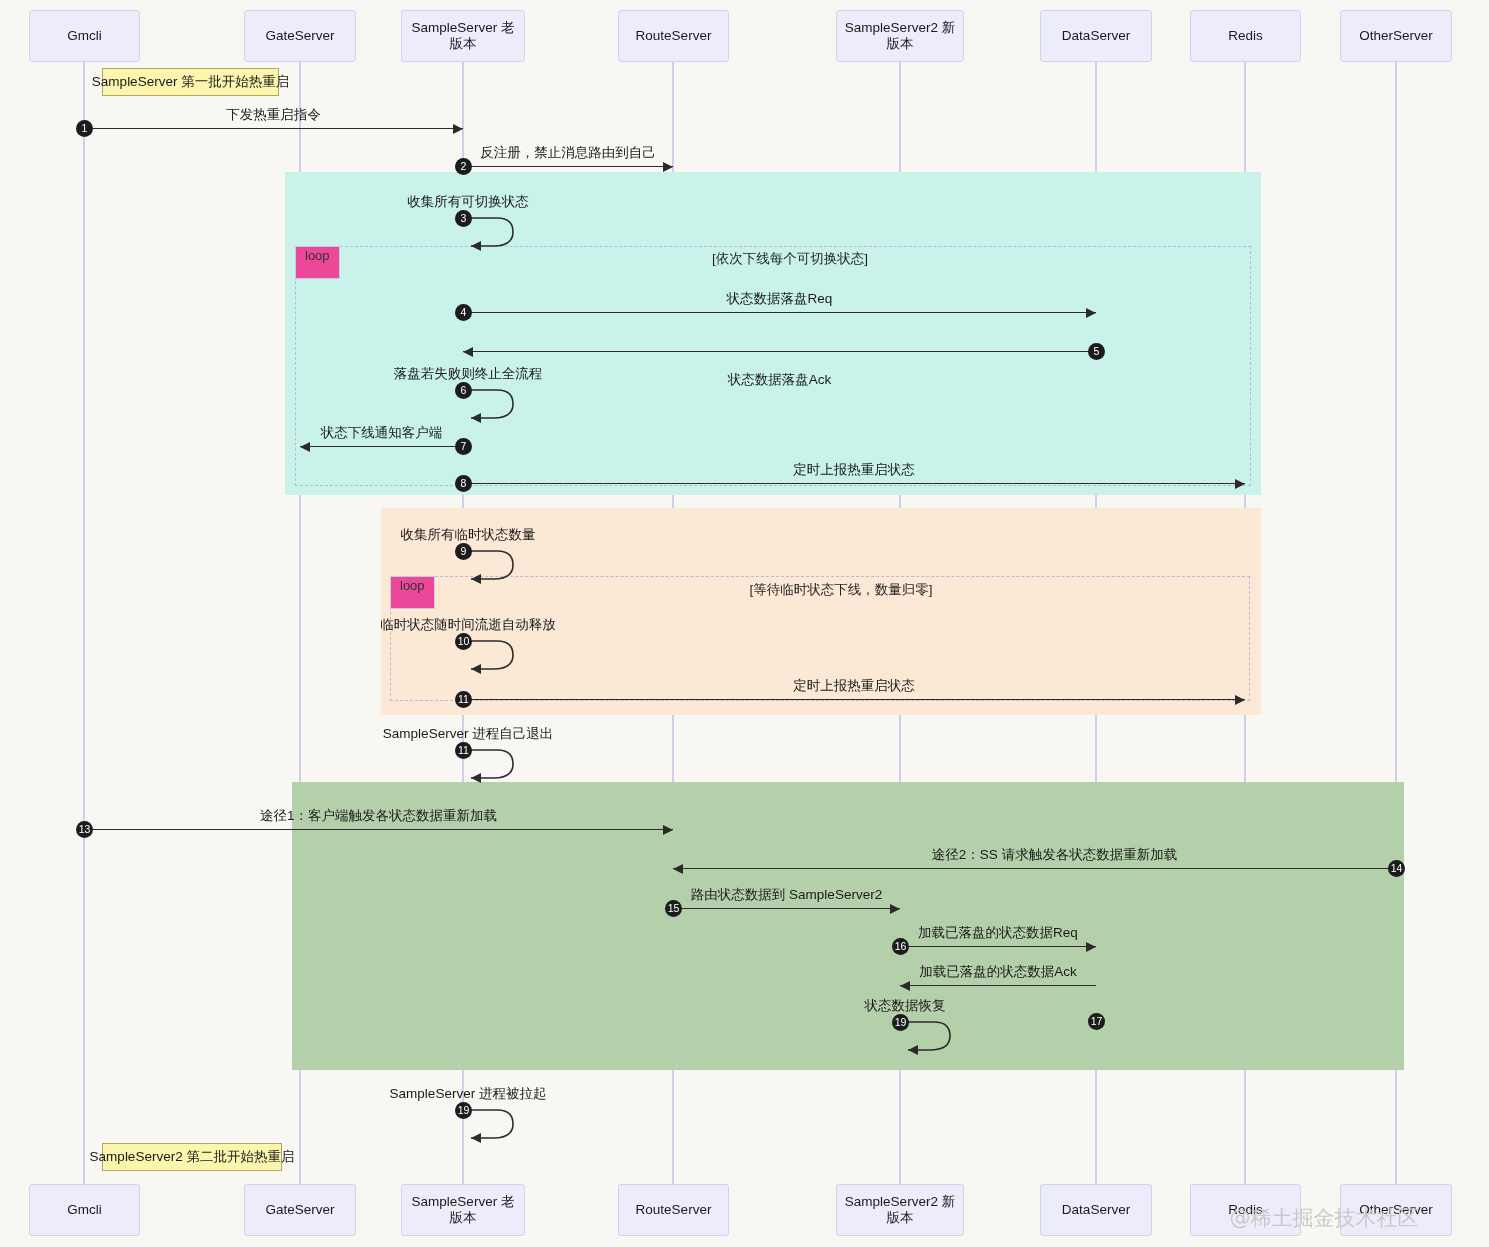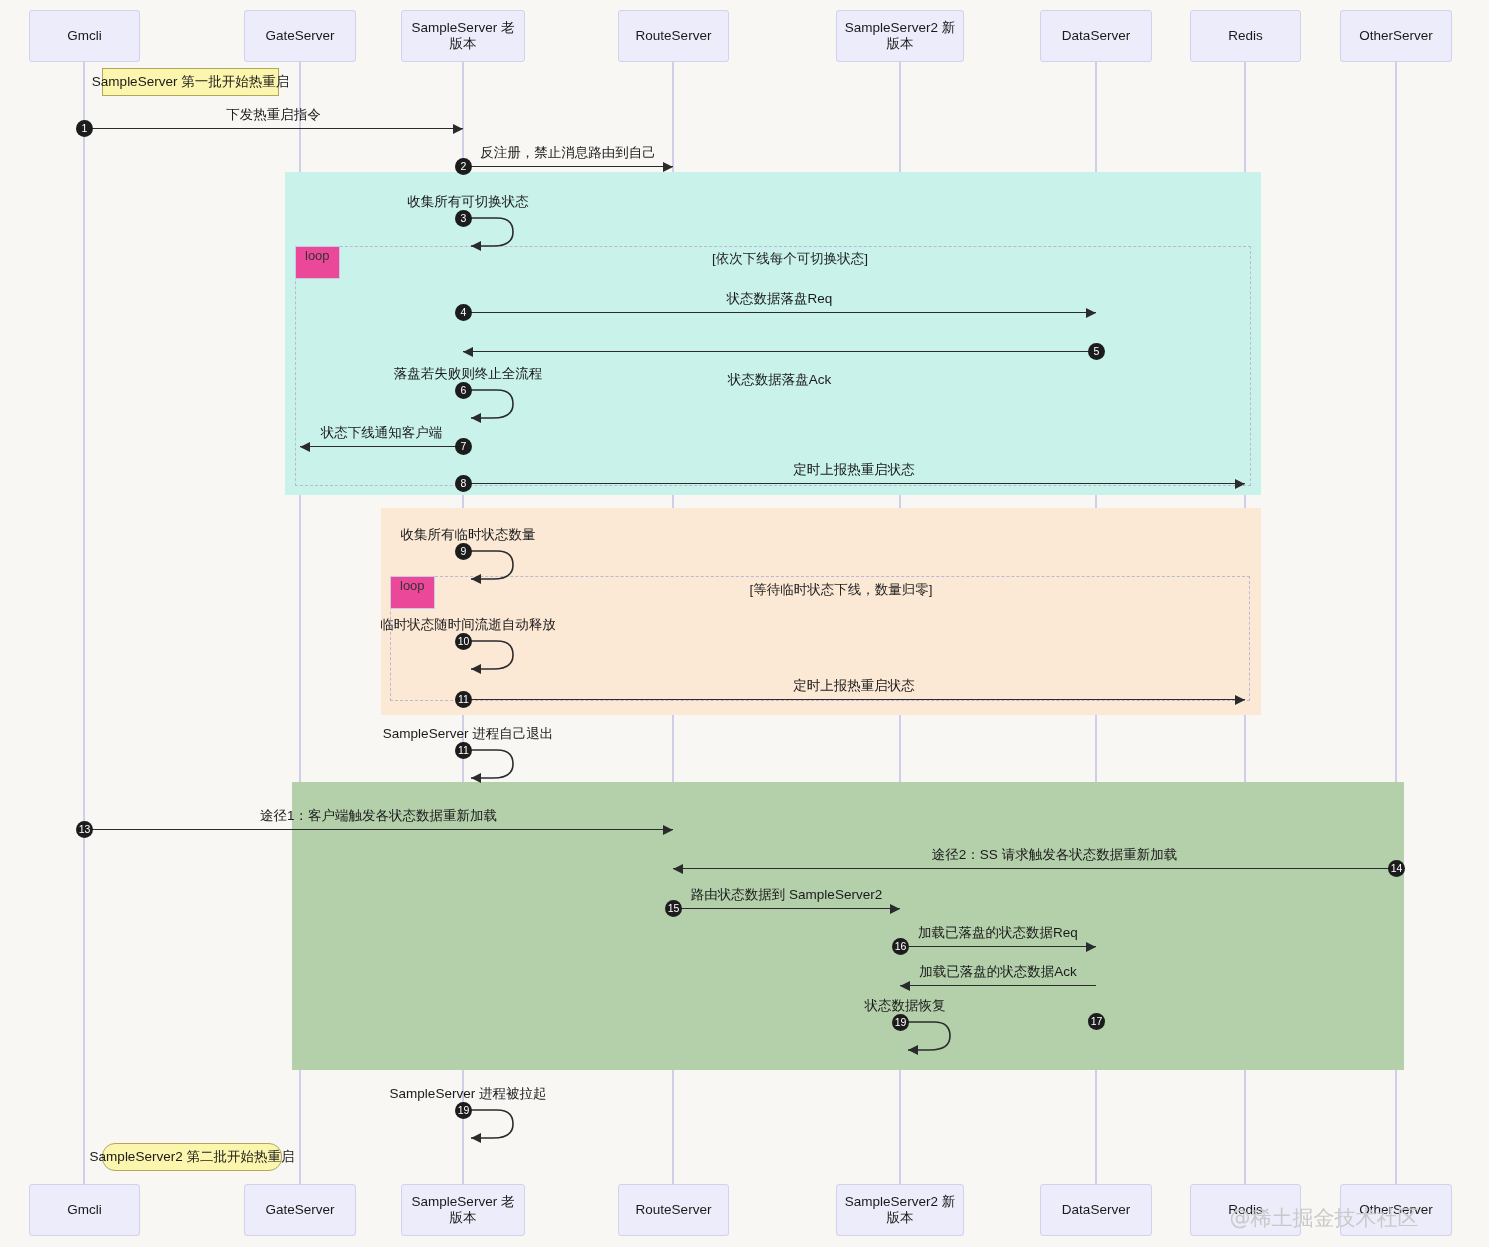--- a/index.html
+++ b/index.html
@@ -154,21 +154,21 @@
       <div class="seqnum" style="left: 892px; top: 1014px;">19</div>
       <svg width="62" height="44" style="position: absolute; left: 463px; top: 1106px;">
         <path d="M2,4 L34,4 Q50,4 50,18 Q50,32 30,32 L8,32" fill="none" stroke="#2b2b2b" stroke-width="1.6"></path>
         <path d="M8,32 L18,27 L18,37 Z" fill="#2b2b2b"></path>
       </svg>
       <div class="msglabel" style="left: 468px; top: 1085px;">SampleServer 进程被拉起</div>
       <div class="seqnum" style="left: 455px; top: 1102px;">19</div>
     </div>
   <div id="notes">
       <div class="note" style="left: 102px; top: 68px; width: 177px; height: 28px;">SampleServer 第一批开始热重启</div>
-      <div class="note" style="left: 102px; top: 1143px; width: 180px; height: 28px; border-radius: 13px;">SampleServer2 第二批开始热重启</div>
+      <div class="note" style="left: 102px; top: 1143px; width: 180px; height: 28px;">SampleServer2 第二批开始热重启</div>
     </div>
   <div id="actors-top">
       <div class="actor" style="left: 29px; top: 10px; width: 111px; height: 52px;">Gmcli</div>
       <div class="actor" style="left: 244px; top: 10px; width: 112px; height: 52px;">GateServer</div>
       <div class="actor" style="left: 401px; top: 10px; width: 124px; height: 52px;">SampleServer 老版本</div>
       <div class="actor" style="left: 618px; top: 10px; width: 111px; height: 52px;">RouteServer</div>
       <div class="actor" style="left: 836px; top: 10px; width: 128px; height: 52px;">SampleServer2 新版本</div>
       <div class="actor" style="left: 1040px; top: 10px; width: 112px; height: 52px;">DataServer</div>
       <div class="actor" style="left: 1190px; top: 10px; width: 111px; height: 52px;">Redis</div>
       <div class="actor" style="left: 1340px; top: 10px; width: 112px; height: 52px;">OtherServer</div>

